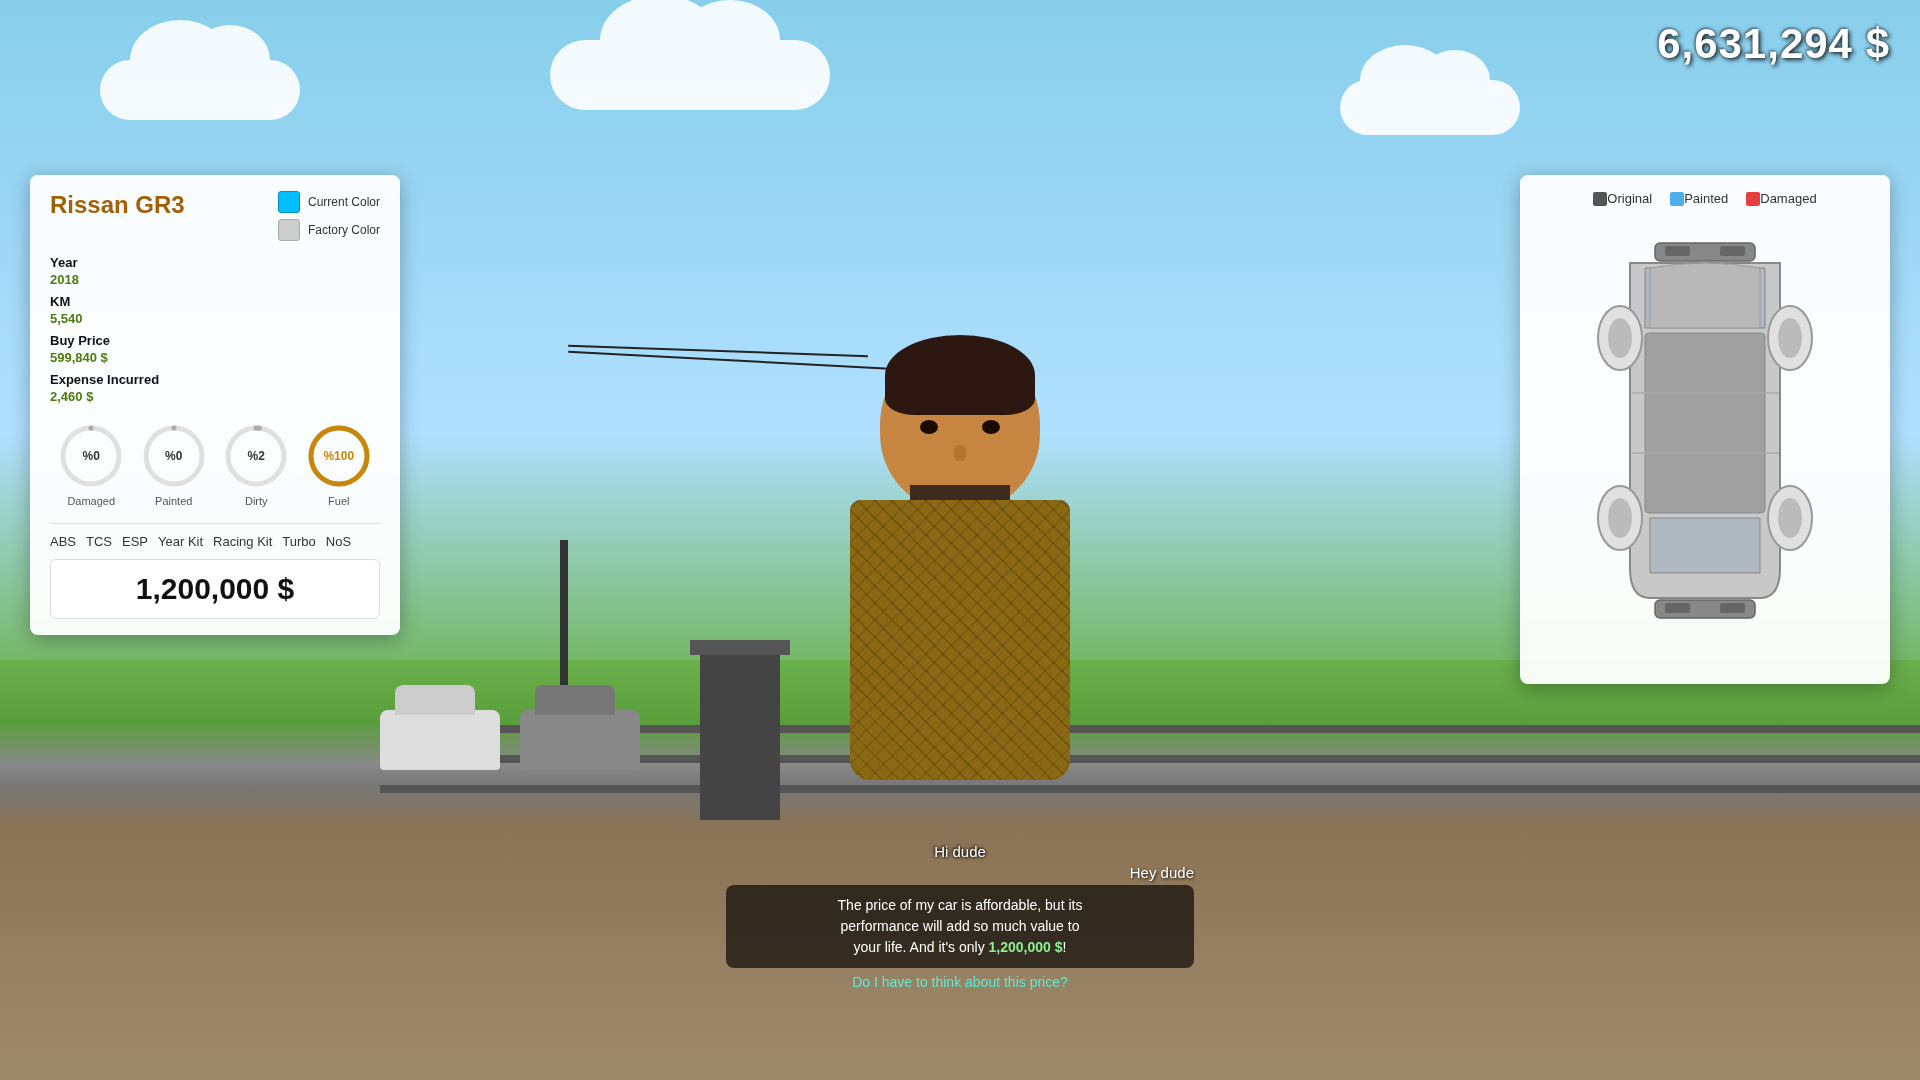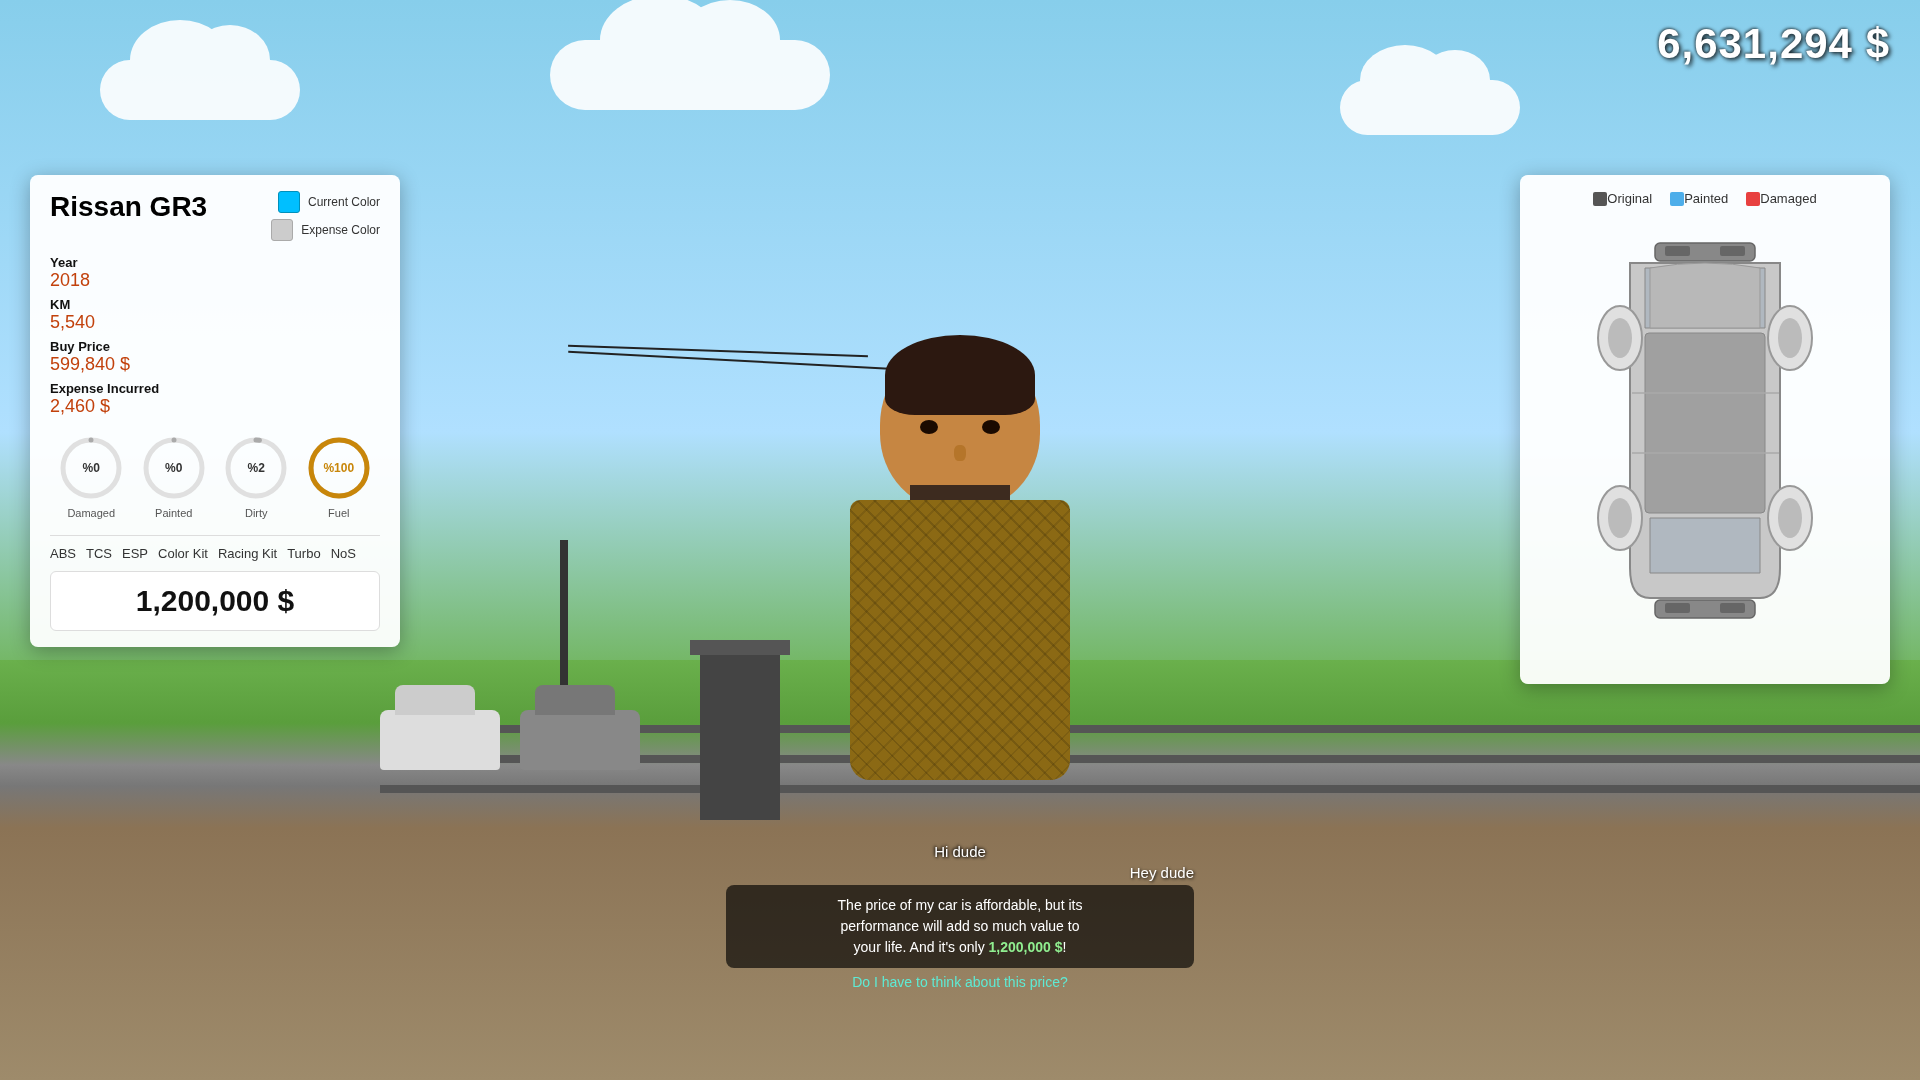--- a/index.html
+++ b/index.html
@@ -268,23 +268,23 @@
     }
 
     .panel-header {
       display: flex;
       justify-content: space-between;
       align-items: flex-start;
       margin-bottom: 14px;
     }
 
     .car-name {
-      font-size: 28px;
+      font-size: 24px;
       font-weight: bold;
-      color: #000000;
+      color: #a16207;
       text-align: right;
     }
 
     .color-indicators {
       display: flex;
       flex-direction: column;
       gap: 6px;
       align-items: flex-end;
     }
 
@@ -310,22 +310,23 @@
     }
 
     .info-row label {
       font-size: 13px;
       font-weight: bold;
       color: #111;
       display: block;
     }
 
     .info-row span {
-      font-size: 18px;
-      color: #c2410c;
+      font-size: 13px;
+      color: #4d7c0f;
+      font-weight: bold;
     }
 
     
     .gauges-container {
       display: flex;
       justify-content: space-around;
       margin: 16px 0;
     }
 
     .gauge-item {
@@ -548,21 +549,21 @@
 <div class="car-info-panel">
   <div class="panel-header">
     <div class="car-name">Rissan GR3</div>
     <div class="color-indicators">
       <div class="color-item">
         <div class="color-swatch" style="background:#00BFFF; border-color:#0090BB;"></div>
         <span>Current Color</span>
       </div>
       <div class="color-item">
         <div class="color-swatch" style="background:#CCCCCC;"></div>
-        <span>Expense Color</span>
+        <span>Factory Color</span>
       </div>
     </div>
   </div>
 
   <div class="info-grid">
     <div class="info-row">
       <label>Year</label>
       <span>2018</span>
     </div>
     <div class="info-row">
@@ -624,21 +625,21 @@
       </div>
       <div class="gauge-name">Fuel</div>
     </div>
   </div>
 
   <div class="divider"></div>
   <div class="features-row">
     <span class="feature-tag">ABS</span>
     <span class="feature-tag">TCS</span>
     <span class="feature-tag">ESP</span>
-    <span class="feature-tag">Color Kit</span>
+    <span class="feature-tag">Year Kit</span>
     <span class="feature-tag">Racing Kit</span>
     <span class="feature-tag">Turbo</span>
     <span class="feature-tag">NoS</span>
   </div>
 
   <div class="buy-price-banner">
     <div class="buy-price-text">1,200,000 $</div>
   </div>
 </div>
 

